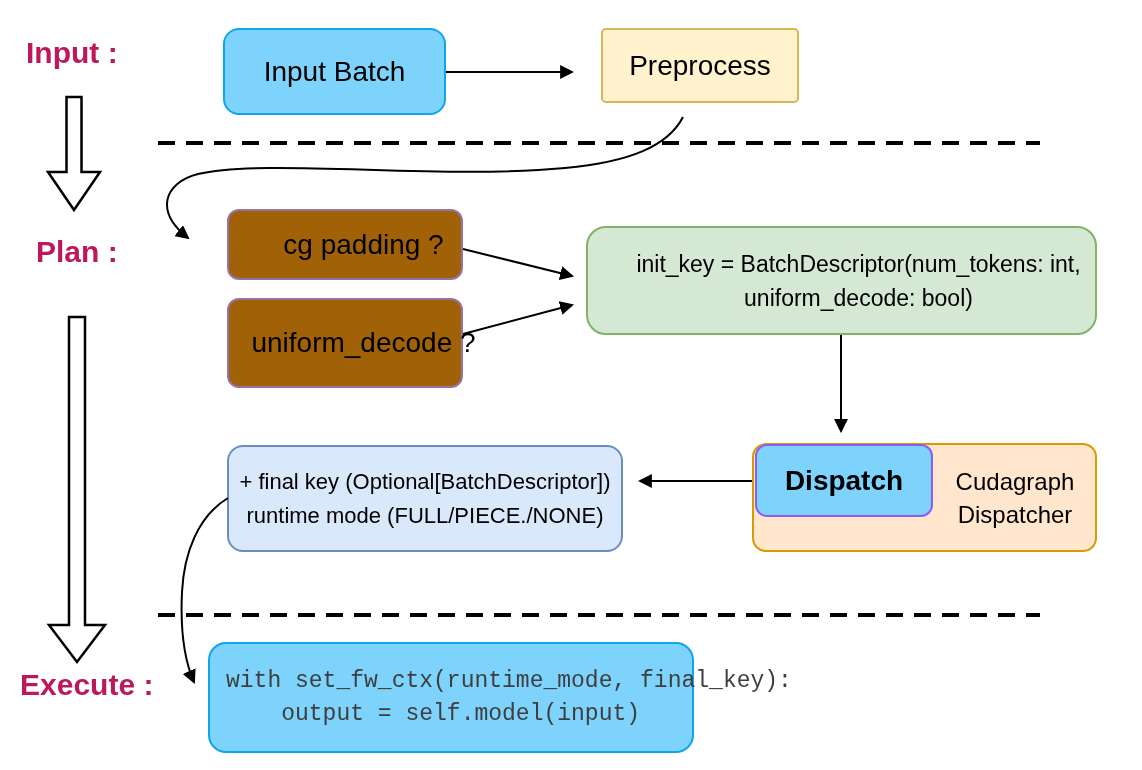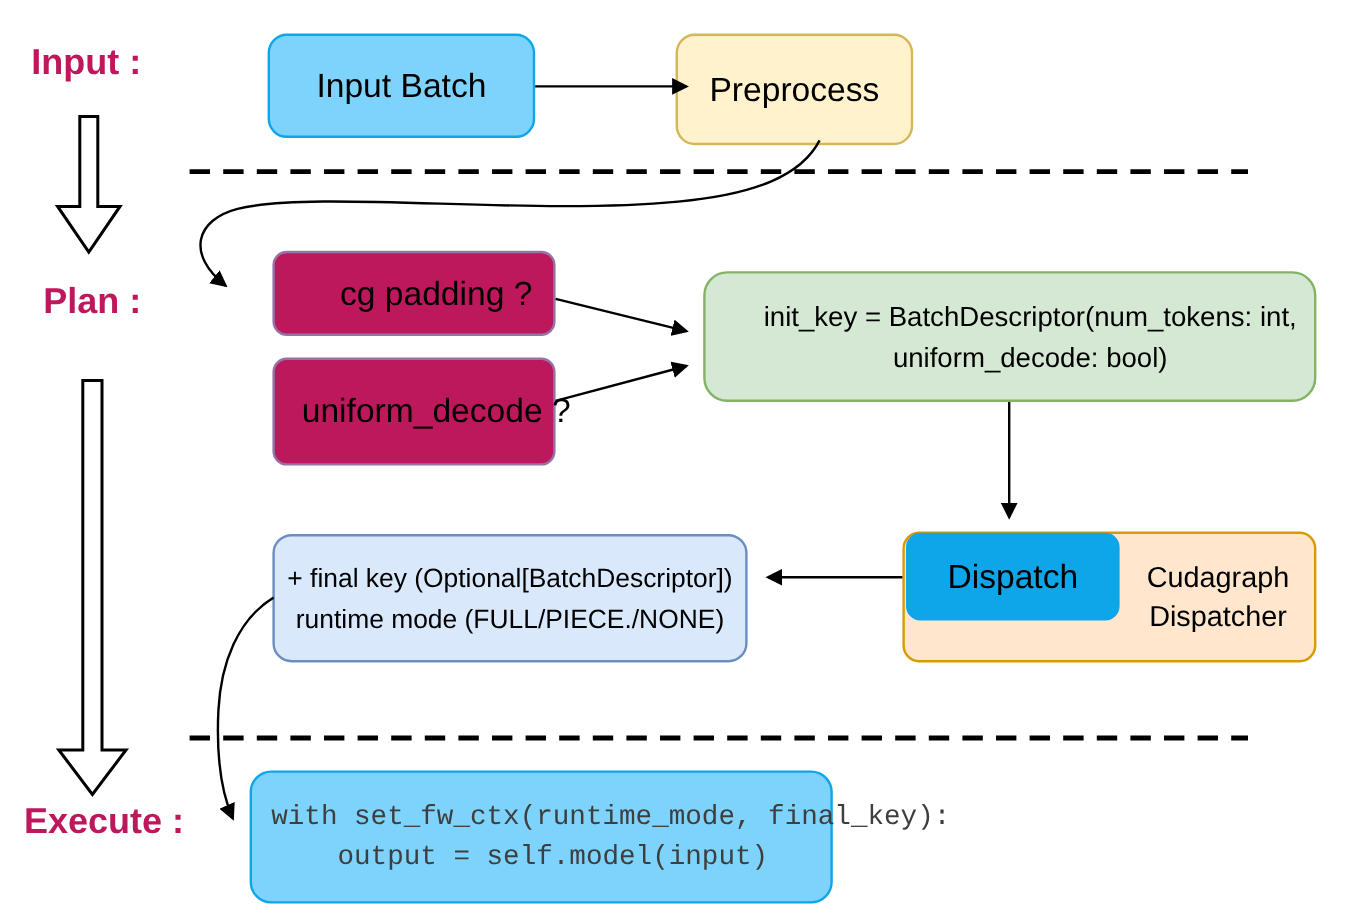--- a/index.html
+++ b/index.html
@@ -19,28 +19,28 @@
     position:absolute;
     box-sizing:border-box;
     display:flex;flex-direction:column;
     align-items:center;justify-content:center;
     text-align:center;
     color:#000;
   }
   .node .ln{white-space:nowrap;}
   .red    {background:#7dd3fc;border:2px solid #0ea5e9;}
   .yellow {background:#fff2cc;border:2px solid #d6b656;}
-  .purple {background:#be185d;border:2px solid #9673a6;padding-left:37px;}
+  .purple {background:#a16207;border:2px solid #9673a6;padding-left:37px;}
   .green  {background:#d5e8d4;border:2px solid #82b366;}
   .orange {background:#ffe6cc;border:2px solid #d79b00;}
-  .orange-inner{background:#0ea5e9;border:2px solid #0ea5e9;}
+  .orange-inner{background:#7dd3fc;border:2px solid #8b5cf6;font-weight:bold;}
   .blue   {background:#dae8fc;border:2px solid #6c8ebf;}
 
   #node-input-batch   {left:223px;top:28px;width:223px;height:87px;border-radius:16px;font-size:28px;}
-  #node-preprocess    {left:563px;top:28px;width:198px;height:93px;border-radius:16px;font-size:28px;}
+  #node-preprocess    {left:601px;top:28px;width:198px;height:75px;border-radius:5px;font-size:28px;}
   #node-cg-padding    {left:227px;top:209px;width:236px;height:71px;border-radius:12px;font-size:28px;}
   #node-uniform-decode{left:227px;top:298px;width:236px;height:90px;border-radius:12px;font-size:28px;}
   #node-init-key      {left:586px;top:226px;width:511px;height:109px;border-radius:20px;font-size:23px;line-height:34px;padding-left:34px;}
   #node-dispatcher    {left:752px;top:443px;width:345px;height:109px;border-radius:14px;}
   #node-dispatch      {left:755px;top:444px;width:178px;height:73px;border-radius:12px;font-size:28px;}
   #dispatcher-label   {left:933px;top:443px;width:164px;height:109px;font-size:24px;line-height:33px;
                        position:absolute;display:flex;align-items:center;justify-content:center;text-align:center;color:#000;}
   #node-runtime-mode  {left:227px;top:445px;width:396px;height:107px;border-radius:16px;font-size:22px;line-height:34px;}
   #node-execute-code  {left:208px;top:642px;width:486px;height:111px;border-radius:18px;
                        align-items:flex-start;justify-content:center;padding-left:16px;

